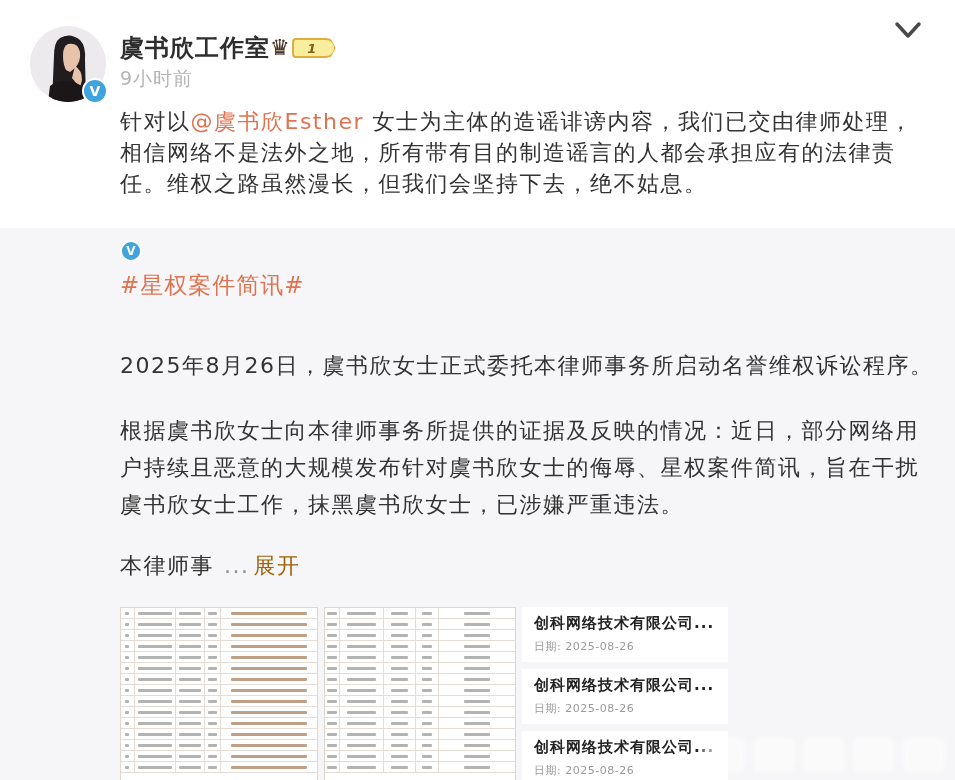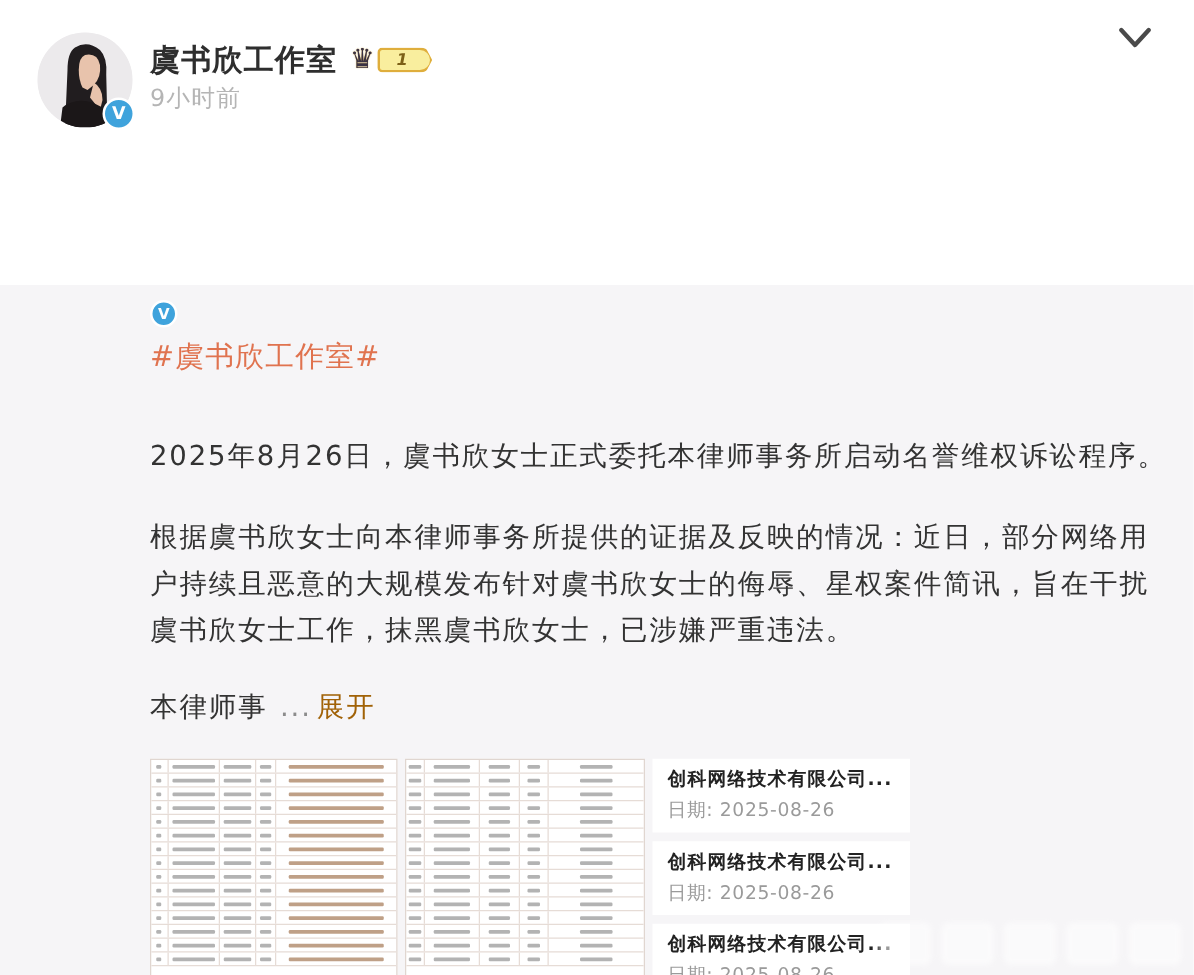--- a/index.html
+++ b/index.html
@@ -7,21 +7,21 @@
     font-family:"DejaVu Sans","Liberation Sans",sans-serif; }
   .post-card { position:relative; width:955px; height:780px; background:#ffffff; }
 
   
   .header { position:relative; height:102px; }
   .avatar-wrap { position:absolute; left:30px; top:26px; width:76px; height:76px; }
   .avatar { width:76px; height:76px; border-radius:50%; overflow:hidden; background:#eceaec; display:block; }
   .v-badge { position:absolute; right:-2px; bottom:-2px; width:26px; height:26px; border-radius:50%;
     background:#3fa3dc; border:2px solid #ffffff; color:#ffffff; font-weight:bold; font-size:14px;
     display:flex; align-items:center; justify-content:center; }
-  .name-row { position:absolute; left:120px; top:32px; display:flex; align-items:center; gap:10px; }
+  .name-row { position:absolute; left:120px; top:32px; display:flex; align-items:center; }
   .author-name { font-size:24px; font-weight:bold; color:#2e2e2e; letter-spacing:1px; }
   .crown-badge { display:flex; align-items:center; gap:2px; }
   .crown-glyph { font-size:22px; color:#3a3244; line-height:1; text-shadow:0 0 1px #c79a2e; }
   .level-pill { min-width:44px; height:20px; background:#f9ee9e; border:2px solid #dfae3c;
     border-radius:4px 10px 10px 4px; color:#7c6017; font-weight:bold; font-size:13px;
     display:flex; align-items:center; justify-content:center; font-style:italic;
     clip-path:polygon(0 0, 88% 0, 100% 50%, 88% 100%, 0 100%); padding:0 10px 0 6px; }
   .timestamp { position:absolute; left:120px; top:66px; font-size:19px; color:#b5b5b5; letter-spacing:1px; }
   .collapse { position:absolute; right:32px; top:20px; width:30px; height:22px; cursor:pointer; }
 
@@ -51,21 +51,21 @@
   .ev-table.second { width:192px; }
   .t-row { display:flex; height:11px; border-bottom:1px solid #e6dcd6; }
   .t-cell { height:100%; border-right:1px solid #e6dcd6; display:flex; align-items:center; justify-content:center; }
   .t-cell:last-child { border-right:none; }
   .t-bar { display:block; height:3px; background:#9a9a9a; border-radius:1px; opacity:.75; }
   .t-bar.warm { background:#a9805f; }
 
   .ev-cards { width:206px; display:flex; flex-direction:column; gap:7px; }
   .ev-card { background:#ffffff; padding:7px 10px 8px 12px; cursor:pointer; }
   .ev-title { font-size:15px; font-weight:bold; color:#222222; letter-spacing:1px; white-space:nowrap; overflow:hidden; }
-  .ev-date { margin-top:6px; font-size:15px; color:#9a9a9a; letter-spacing:.5px; }
+  .ev-date { margin-top:6px; font-size:11px; color:#9a9a9a; letter-spacing:.5px; }
   .ev-date-prefix { filter:blur(.6px); }
 
   
   .watermark { position:absolute; right:10px; bottom:8px; display:flex; gap:8px; opacity:.55; filter:blur(2px); }
   .watermark span { display:block; width:42px; height:34px; background:#ffffff; border-radius:6px; }
 </style>
 </head>
 <body>
 
 <div class="post-card">
@@ -91,26 +91,27 @@
       </span>
     </div>
     <span class="timestamp">9小时前</span>
     <span class="collapse">
       <svg width="30" height="22" viewBox="0 0 30 22">
           <polyline points="4,4 15,16 26,4" stroke="#4a4a4a" stroke-width="3.5" fill="none" stroke-linecap="round" stroke-linejoin="round"></polyline>
         </svg>
     </span>
   </div>
 
+  <div class="post-text"><span>针对以</span><a href="#" class="mention-link">@虞书欣Esther</a><span> 女士为主体的造谣诽谤内容，我们已交由律师处理，相信网络不是法外之地，所有带有目的制造谣言的人都会承担应有的法律责任。维权之路虽然漫长，但我们会坚持下去，绝不姑息。</span></div>
 
   <div class="quote">
     <div class="quote-author-row">
       <span class="v-badge-sm">V</span>
     </div>
-    <a href="#" class="hashtag">#虞书欣工作室#</a>
+    <a href="#" class="hashtag">#星权案件简讯#</a>
     <p class="q-para1">2025年8月26日，虞书欣女士正式委托本律师事务所启动名誉维权诉讼程序。</p>
     <p class="q-para2">根据虞书欣女士向本律师事务所提供的证据及反映的情况：近日，部分网络用户持续且恶意的大规模发布针对虞书欣女士的侮辱、星权案件简讯，旨在干扰虞书欣女士工作，抹黑虞书欣女士，已涉嫌严重违法。</p>
     <p class="q-trunc"><span>本律师事</span><span class="q-ellipsis">...</span><a href="#" class="expand-link">展开</a></p>
 
     <div class="attachments">
       <div class="ev-table">
           <div class="t-row">
             <div class="t-cell" style="width: 7%;">
               <span class="t-bar" style="width: 30%;"></span>
             </div>

